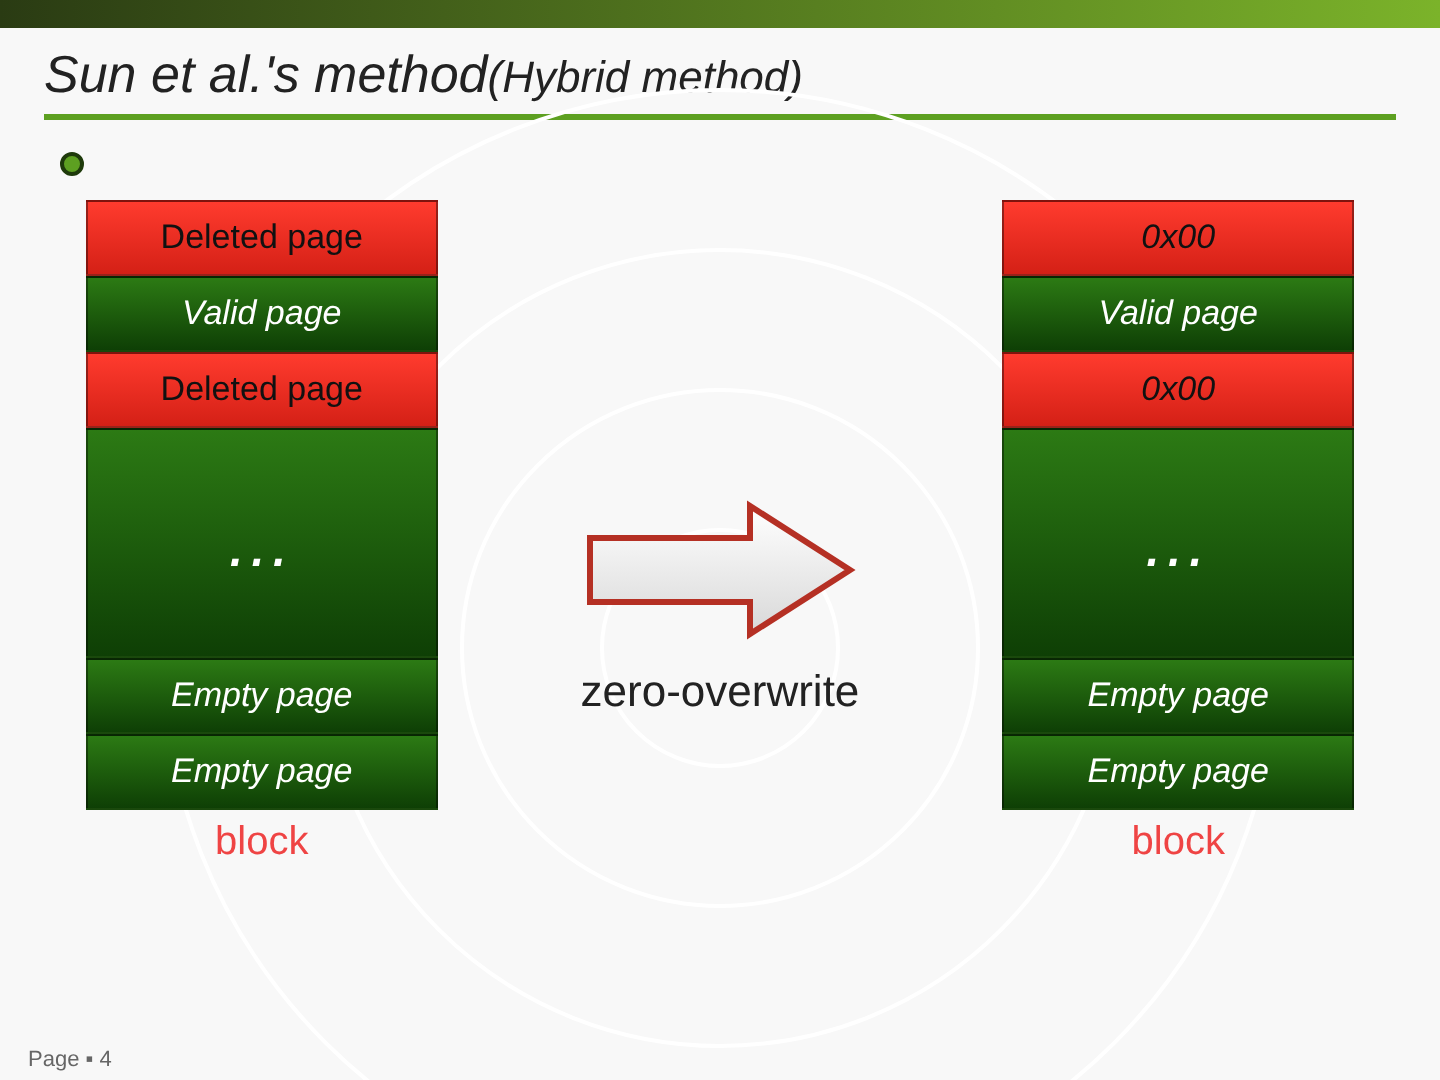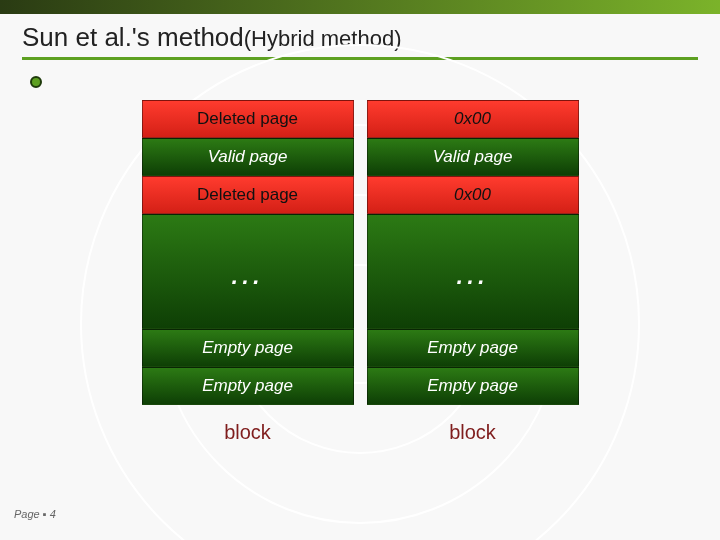--- a/index.html
+++ b/index.html
@@ -33,20 +33,21 @@
     padding: 8px 22px 4px 22px;
   }
   .title {
     font-size: 26px;
     color: #222;
     font-weight: 400;
     border-bottom: 3px solid #5da021;
     padding-bottom: 4px;
     display: inline-block;
     width: 676px;
+    font-style: italic;
   }
   .title .sub { font-size: 22px; }
   .section-row {
     display: flex;
     align-items: center;
     padding: 12px 30px 0 30px;
   }
   .bullet {
     width: 12px; height: 12px;
     background: #5da021;
@@ -67,21 +68,21 @@
     position: relative;
     z-index: 2;
   }
   .block-col {
     display: flex;
     flex-direction: column;
     align-items: center;
     width: 185px;
   }
   .page {
-    width: 212px;
+    width: 176px;
     height: 38px;
     border: 1px solid rgba(0,0,0,0.4);
     display: flex;
     align-items: center;
     justify-content: center;
     font-size: 17px;
     color: #111;
   }
   .page.deleted {
     background: linear-gradient(to bottom, #ff3b2e 0%, #d42016 100%);
@@ -97,44 +98,43 @@
   .page.zeroed { color: #111; background: linear-gradient(to bottom, #ff3b2e 0%, #d42016 100%); }
   .page.ellipsis {
     height: 115px;
     font-size: 34px;
     line-height: 1;
     color: #ffffff;
     letter-spacing: 3px;
   }
   .block-label {
     font-size: 20px;
-    color: #7f1d1d;
-    margin-top: 16px;
+    color: #ef4444;
+    margin-top: 5px;
   }
   .arrow-col {
     display: flex;
     flex-direction: column;
     align-items: center;
     justify-content: center;
     width: 200px;
     margin-top: 70px;
   }
   .zero-label {
     font-size: 22px;
     color: #222;
     margin-top: 8px;
   }
   .arrow-svg { display: block; }
   .page-number {
     position: absolute;
     left: 14px;
-    bottom: 20px;
+    bottom: 4px;
     font-size: 11px;
     color: #666;
-    font-style: italic;
   }
 </style>
 </head>
 <body>
 
 <div class="bg-circles" aria-hidden="true">
   <div style="width:120px;height:120px;left:240px;top:240px"></div>
   <div style="width:260px;height:260px;left:170px;top:170px"></div>
   <div style="width:400px;height:400px;left:100px;top:100px"></div>
   <div style="width:560px;height:560px;left:20px;top:20px"></div>
@@ -157,20 +157,32 @@
   <div class="block-col">
     <div class="page deleted">Deleted page</div>
     <div class="page valid">Valid page</div>
     <div class="page deleted">Deleted page</div>
     <div class="page ellipsis">…</div>
     <div class="page empty">Empty page</div>
     <div class="page empty">Empty page</div>
     <div class="block-label">block</div>
   </div>
 
+  <div class="arrow-col">
+    <svg class="arrow-svg" width="150" height="80" viewBox="0 0 150 80">
+      <defs>
+        <linearGradient id="arrGrad" x1="0" y1="0" x2="0" y2="1">
+          <stop offset="0%" stop-color="#ffffff"></stop>
+          <stop offset="100%" stop-color="#d8d8d8"></stop>
+        </linearGradient>
+      </defs>
+      <polygon points="10,24 90,24 90,8 140,40 90,72 90,56 10,56" fill="url(#arrGrad)" stroke="#b53024" stroke-width="3"></polygon>
+    </svg>
+    <div class="zero-label">zero-overwrite</div>
+  </div>
 
   <div class="block-col">
     <div class="page zeroed">0x00</div>
     <div class="page valid">Valid page</div>
     <div class="page zeroed">0x00</div>
     <div class="page ellipsis">…</div>
     <div class="page empty">Empty page</div>
     <div class="page empty">Empty page</div>
     <div class="block-label">block</div>
   </div>

